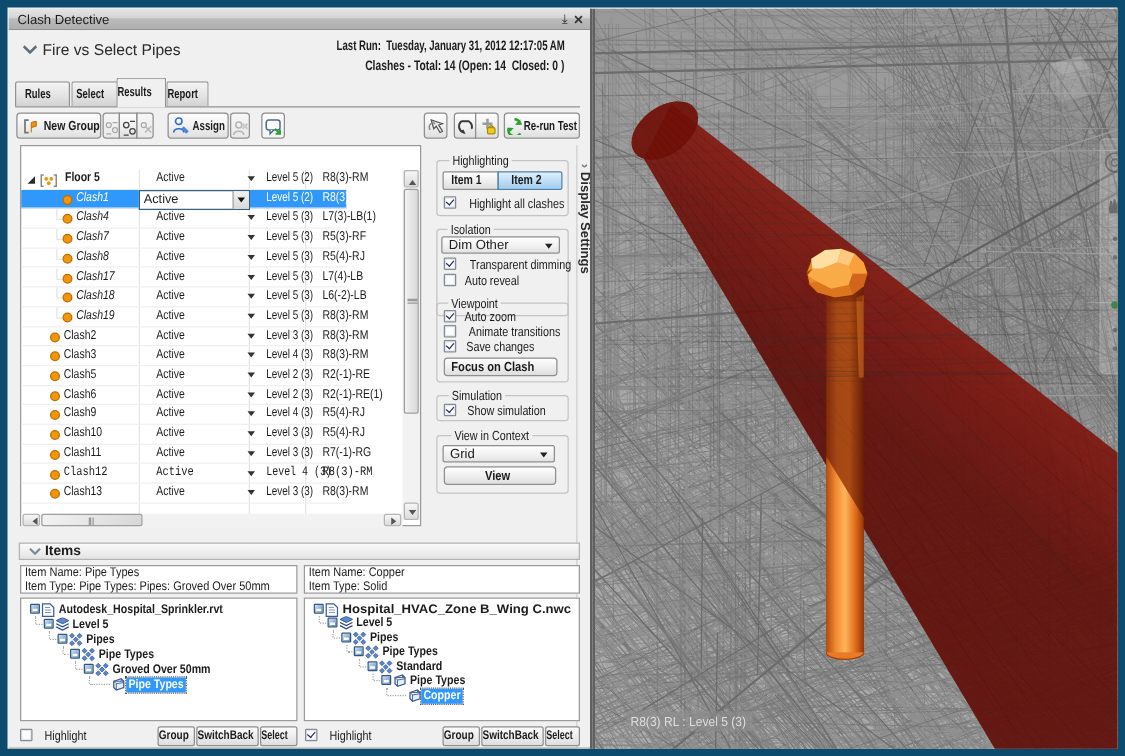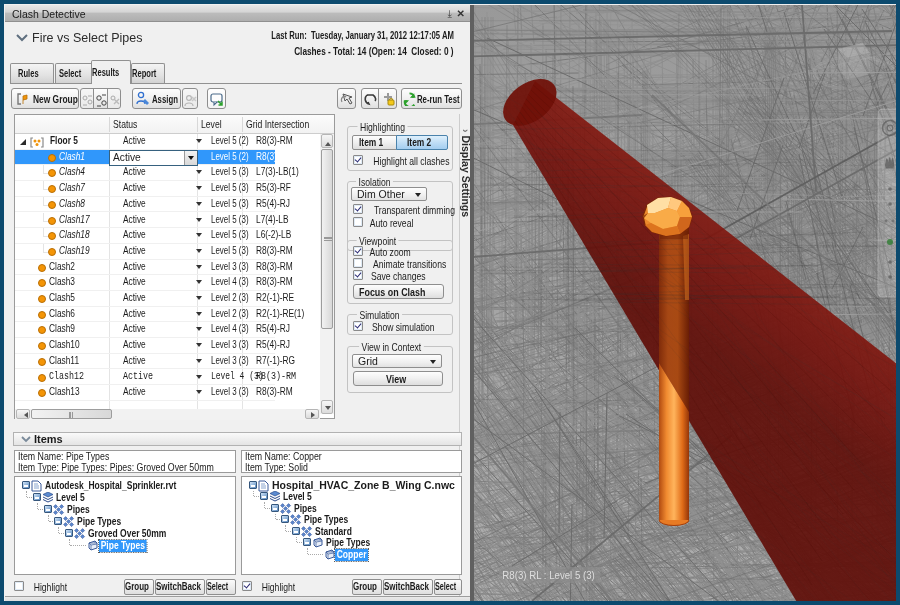--- a/index.html
+++ b/index.html
@@ -1,17 +1,17 @@
 <!DOCTYPE html>
 <html><head><meta charset="utf-8">
 <style>
 *{margin:0;padding:0;box-sizing:border-box;}
 html,body{width:900px;height:605px;overflow:hidden;}
 body{font-family:"Liberation Sans",sans-serif;background:#8a8a8a;}
-#app{position:relative;width:900px;height:605px;background:#f0f0f0;border:4px solid #0c4a6e;overflow:hidden;}
+#app{position:relative;width:900px;height:605px;background:#f0f0f0;border:6px solid #0c4a6e;overflow:hidden;}
 .abs{position:absolute;}
 .sx{display:inline-block;transform-origin:0 50%;flex:none;}
 #ghead span,.grow .nm,.grow .st,.grow .gi{transform:scaleX(0.82);transform-origin:0 50%;}
 .grow .lv{transform:scaleX(0.78);transform-origin:0 50%;}
 .clab,.glab{transform:scaleX(0.82);}
 .trow{transform:scaleX(0.85);transform-origin:0 50%;}
 
 #titlebar{left:1px;top:1px;width:465px;height:17px;background:linear-gradient(#e6e6e6,#d4d4d4 45%,#bcbcbc 50%,#aeaeae);border-bottom:1px solid #8f8f8f;}
 #titlebar .t{position:absolute;left:7px;top:2.5px;font-size:10.5px;color:#1b1b1b;}
 .tbico{position:absolute;top:3px;font-size:10px;color:#333;}
@@ -166,28 +166,20 @@
     </div>
 <div class="btn" style="left:397px;width:61px;">
   <svg class="ic" style="margin:0 1px 0 1px;flex:none;" width="13" height="14" viewBox="0 0 15 15">
         <path d="M7.5 1 A6 6 0 0 1 13 5 L10 5 M13 14 A6 6 0 0 1 2 10 L5 10" fill="none" stroke="#2da12d" stroke-width="2.2"></path>
         <path d="M13 1 L13 6 L8 6 Z M2 14 L2 9 L7 9 Z" fill="#2da12d"></path>
       </svg>
       <span class="sx" style="transform:scaleX(0.74);">Re-run Test</span>
     </div>
 
 <div class="abs" id="grid">
- <div id="ghead">
-   <span style="left:98px;">Status</span>
-        <span style="left:186px;">Level</span>
-        <span style="left:231px;">Grid Intersection</span>
-   <div style="position:absolute;left:94px;top:2px;width:1px;height:15px;background:#d8d8d8;"></div>
-   <div style="position:absolute;left:182px;top:2px;width:1px;height:15px;background:#d8d8d8;"></div>
-   <div style="position:absolute;left:227px;top:2px;width:1px;height:15px;background:#d8d8d8;"></div>
- </div>
  <div class="gcol" style="left:94px;top:19px;height:276px;"></div>
  <div class="gcol" style="left:182px;top:19px;height:276px;"></div>
  <div class="gcol" style="left:227px;top:19px;height:276px;"></div>
 <div class="grow" style="top:19.0px;">
         <svg style="position:absolute;left:4px;top:4px;" width="8" height="8">
           <path d="M7 1 L7 7 L1 7 Z" fill="#2b2b2b"></path>
         </svg>
         <svg style="position:absolute;left:15px;top:3px;" width="14" height="11">
           <path d="M3 1 L1 1 L1 10 L3 10 M11 1 L13 1 L13 10 L11 10" stroke="#8a8a8a" fill="none" stroke-width="1.2"></path>
           <circle cx="5" cy="4" r="1.5" fill="#f0940a"></circle>
@@ -394,21 +386,21 @@
 
 <div class="gbox" style="left:343px;top:122px;width:106px;height:45px;"></div>
 <div class="glab" style="left:348px;top:117px;">Highlighting</div>
 <div class="obtn" style="left:348px;top:131px;width:45px;height:15px;line-height:13px;border-radius:2px 0 0 2px;"><span class="sx" style="transform:scaleX(0.8);">Item 1</span></div>
 <div class="obtn" style="left:392px;top:131px;width:52px;height:15px;line-height:13px;border-radius:0 2px 2px 0;background:linear-gradient(#dff0fc,#bcdcf5 55%,#a3cdf0);border-color:#4a82ab;"><span class="sx" style="transform:scaleX(0.8);">Item 2</span></div>
 <div class="chk on" style="left:349px;top:151px;"></div>
 <div class="clab" style="left:361px;top:151px;">Highlight all clashes</div>
 
 <div class="gbox" style="left:343px;top:177px;width:106px;height:70px;"></div>
 <div class="glab" style="left:348px;top:172px;">Isolation</div>
-<div class="combo" style="left:347px;top:183px;width:76px;">
+<div class="combo" style="left:347px;top:183px;width:95px;">
       <span class="tx">Dim Other</span>
     </div>
 <div class="chk on" style="left:349px;top:200px;"></div>
 <div class="clab" style="left:361px;top:200px;">Transparent dimming</div>
 <div class="chk" style="left:349px;top:213px;"></div>
 <div class="clab" style="left:361px;top:213px;">Auto reveal</div>
 
 <div class="gbox" style="left:343px;top:236px;width:106px;height:64px;"></div>
 <div class="glab" style="left:348px;top:231px;">Viewpoint</div>
 <div class="chk on" style="left:349px;top:242px;"></div>

